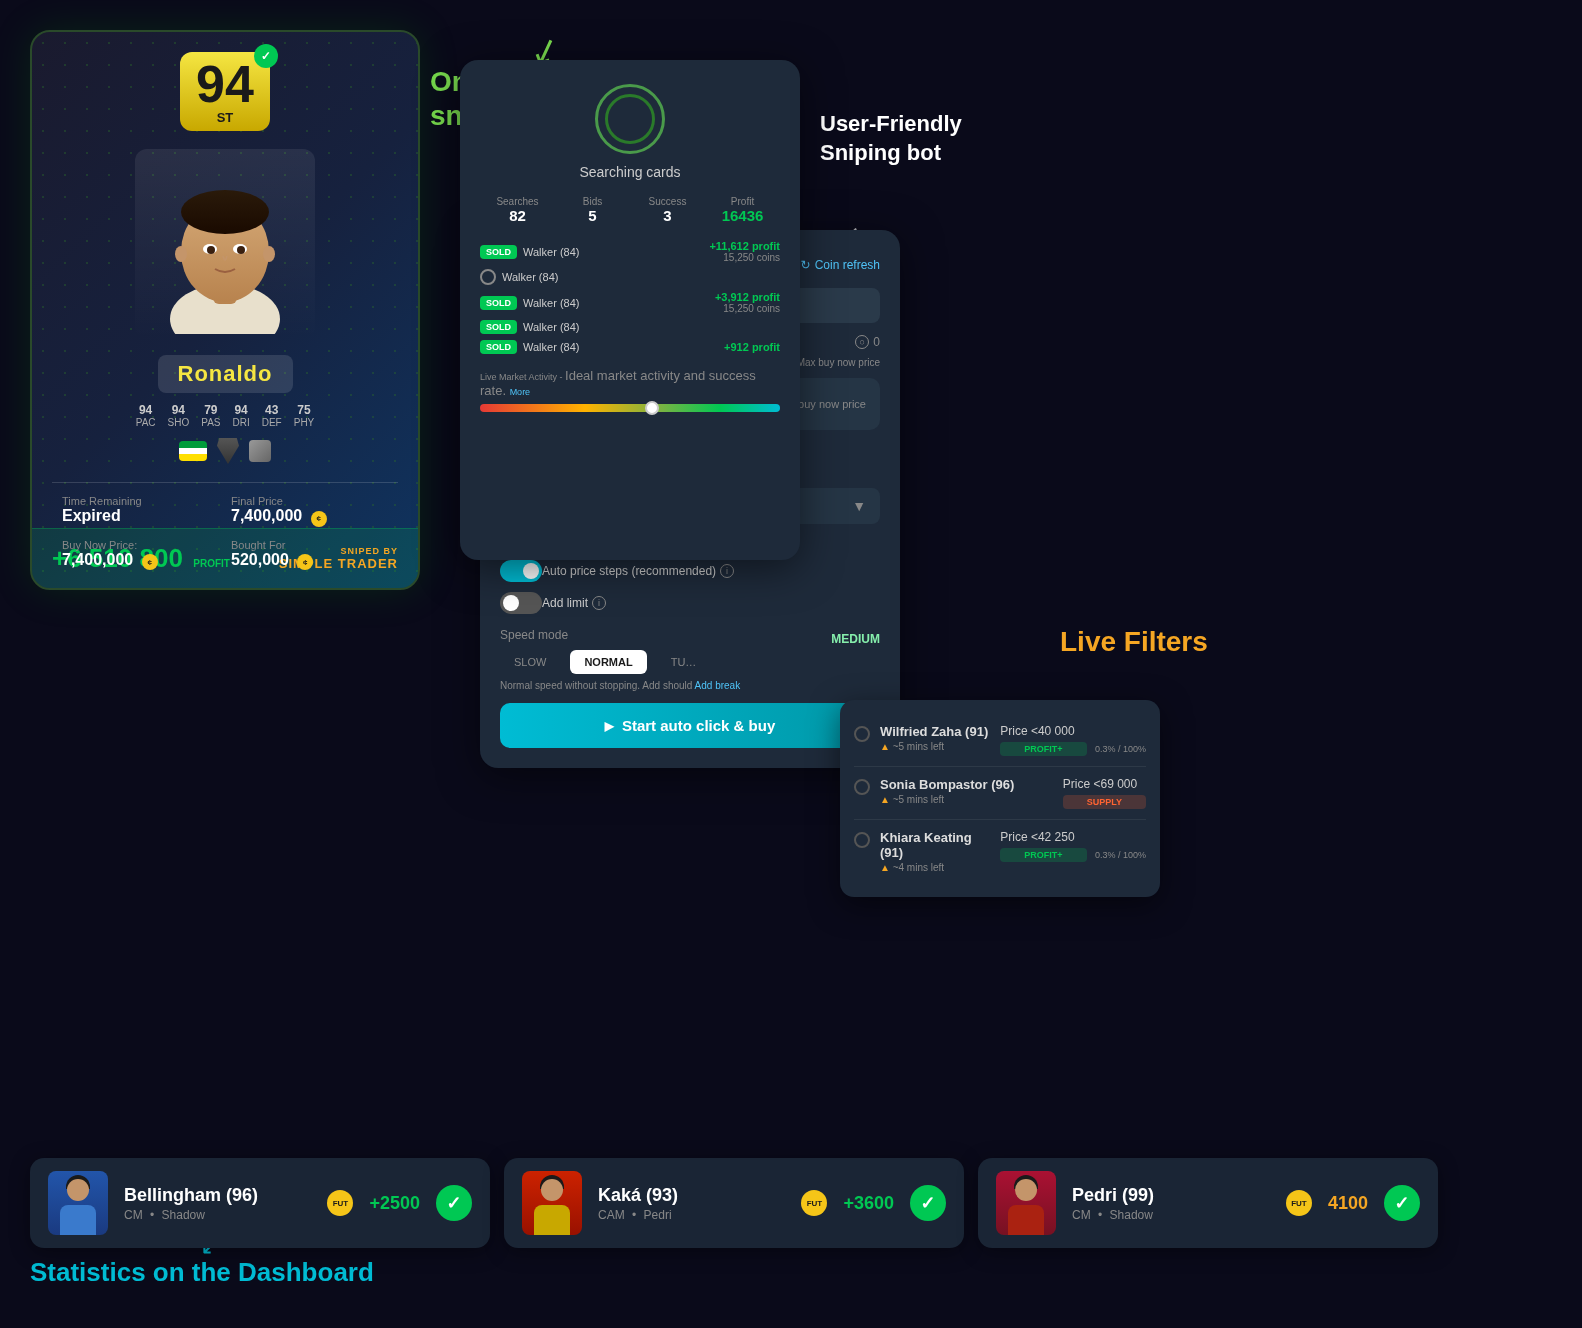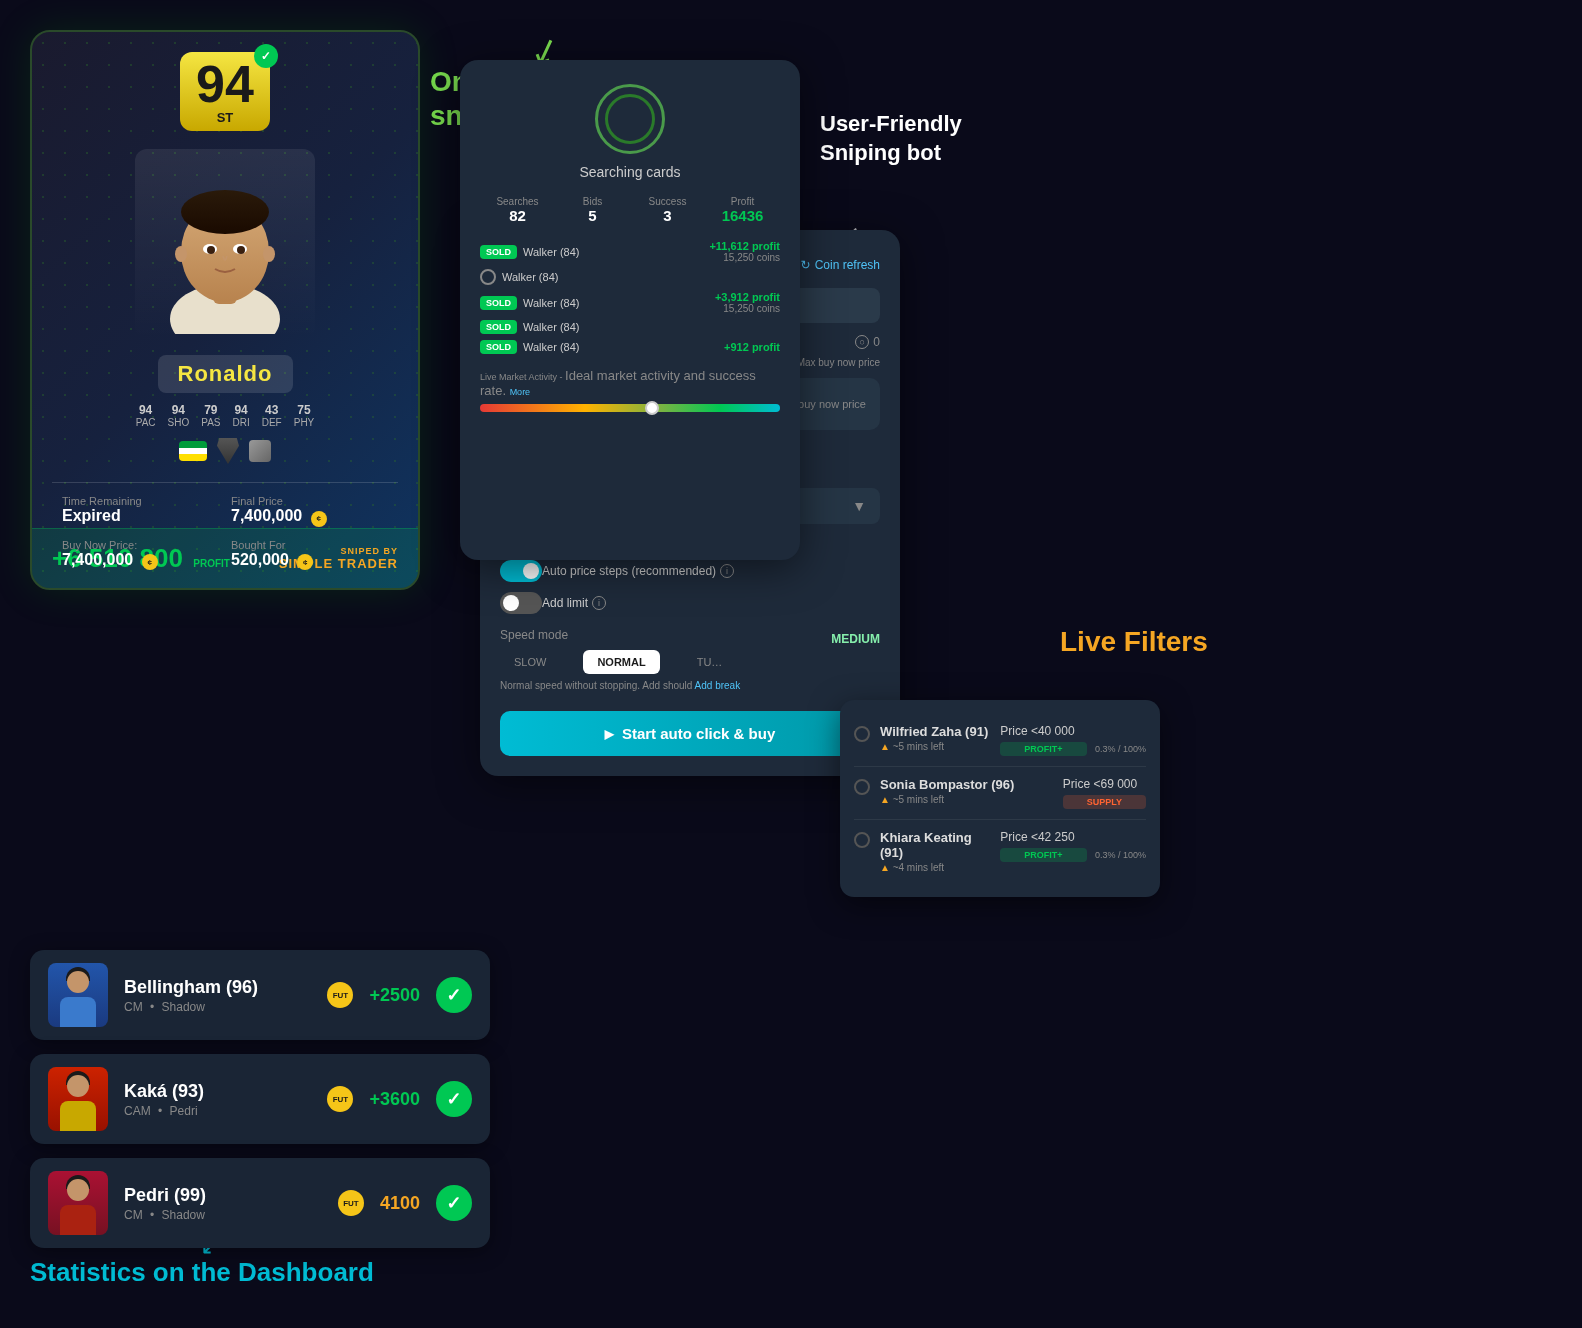--- a/index.html
+++ b/index.html
@@ -356,24 +356,24 @@
     .toggle.off::after { left: 3px; }
     .toggle-label { font-size: 12px; color: #ccc; }
     .info-icon {
       width: 14px; height: 14px;
       border-radius: 50%;
       border: 1.5px solid #888;
       display: inline-flex; align-items: center; justify-content: center;
       font-size: 9px; color: #888;
       margin-left: 4px;
     }
-    .speed-section { margin-bottom: 20px; }
+    .speed-section { margin-bottom: 12px; }
     .speed-label { font-size: 12px; color: #888; margin-bottom: 8px; }
     .speed-row {
-      display: flex; align-items: flex-start; gap: 23px;
+      display: flex; align-items: flex-start; gap: 10px;
     }
     .speed-option {
       font-size: 11px; color: #888;
       padding: 6px 14px;
       border-radius: 6px;
       cursor: pointer;
     }
     .speed-option.active {
       background: #fff; color: #1a1a1a;
       font-weight: 700;
@@ -454,21 +454,20 @@
     .tag-profit { background: rgba(0,200,83,0.2); color: #00c853; }
     .tag-supply { background: rgba(255,100,50,0.2); color: #ff6432; }
     .tag-percent { font-size: 9px; color: #888; margin-left: 4px; }
 
     
     .snipe-list {
       position: absolute;
       bottom: 80px;
       left: 30px;
       display: flex;
-      flex-direction: column;
       gap: 14px;
     }
     .snipe-item {
       width: 460px;
       height: 90px;
       background: #1a2535;
       border-radius: 14px;
       display: flex; align-items: center;
       padding: 0 18px;
       gap: 16px;

